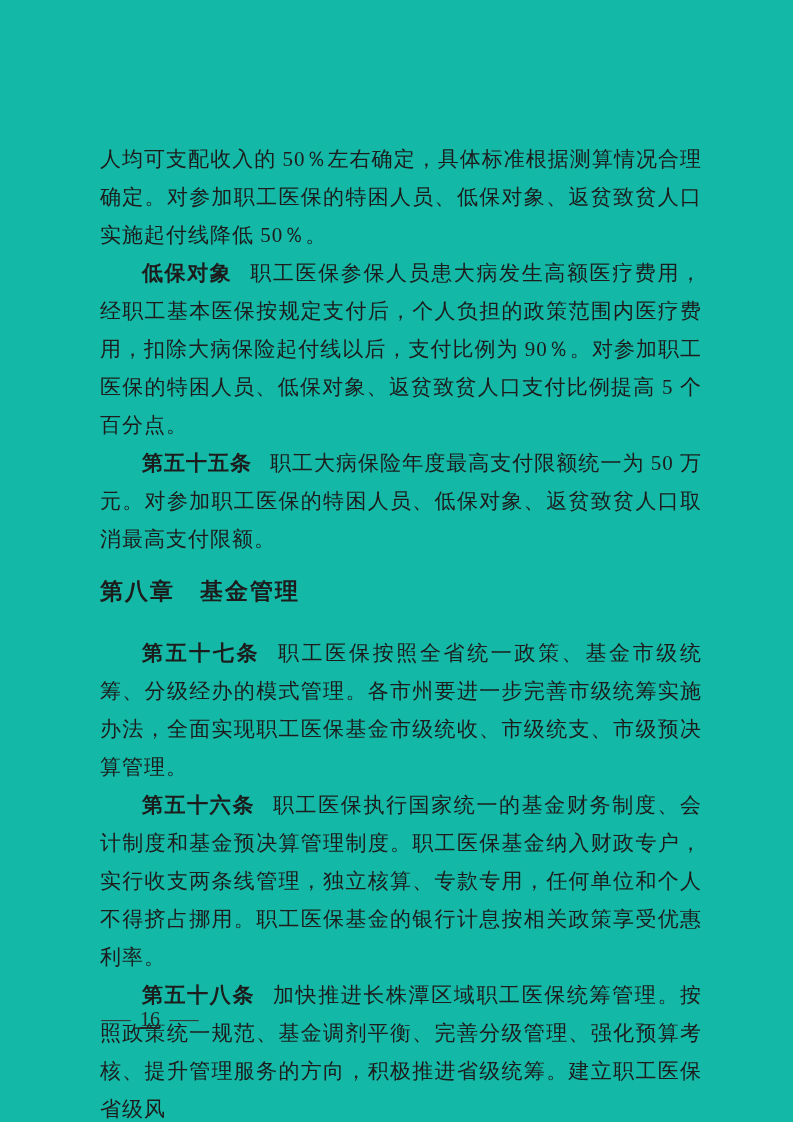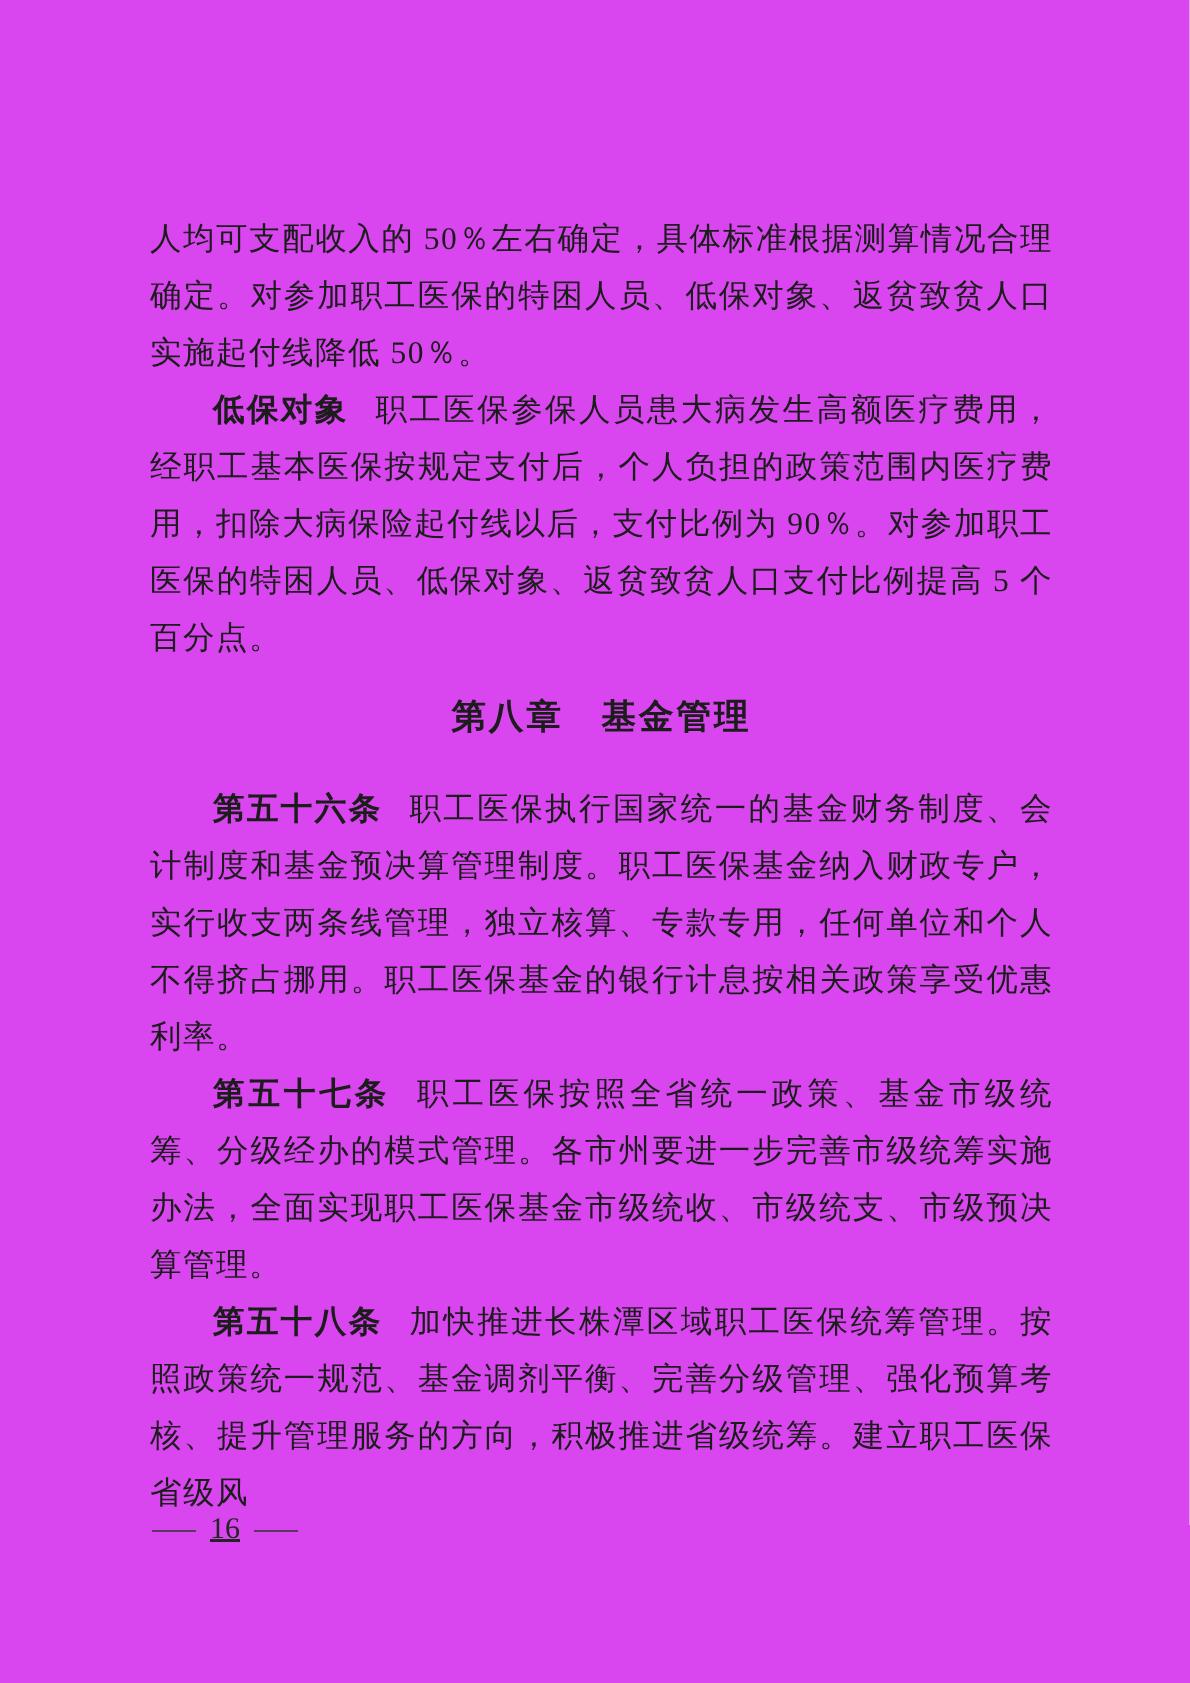--- a/index.html
+++ b/index.html
@@ -5,21 +5,21 @@
   html, body {
     margin: 0;
     padding: 0;
     background: #e8e8e8;
   }
   .page {
     position: relative;
     width: 793px;
     height: 1122px;
     margin: 0 auto;
-    background: #d946ef;
+    background: #14b8a6;
     overflow: hidden;
     font-family: "Liberation Serif", "DejaVu Serif", serif;
     color: #1c1c1c;
   }
   .body-text {
     position: absolute;
     left: 100px;
     top: 140px;
     width: 602px;
     font-size: 21px;
@@ -34,21 +34,20 @@
   }
   .para.article {
     text-indent: 2em;
   }
   .article-label {
     font-weight: bold;
     margin-right: 0.85em;
   }
   .chapter-heading {
     margin: 14px 0 22px 0;
-    text-align: center;
     text-indent: 0;
     font-weight: bold;
     font-size: 23px;
     line-height: 40px;
     letter-spacing: 2px;
   }
   .page-footer {
     position: absolute;
     left: 106px;
     top: 1006px;
@@ -76,29 +75,32 @@
 <div class="page">
 
   <div class="body-text">
 
     <p class="para continuation">人均可支配收入的 50％左右确定，具体标准根据测算情况合理确定。对参加职工医保的特困人员、低保对象、返贫致贫人口实施起付线降低 50％。</p>
 
     <p class="para article">
       <span class="article-label">低保对象</span><span>职工医保参保人员患大病发生高额医疗费用，经职工基本医保按规定支付后，个人负担的政策范围内医疗费用，扣除大病保险起付线以后，支付比例为 90％。对参加职工医保的特困人员、低保对象、返贫致贫人口支付比例提高 5 个百分点。</span>
     </p>
 
+    <p class="para article">
+      <span class="article-label">第五十五条</span><span>职工大病保险年度最高支付限额统一为 50 万元。对参加职工医保的特困人员、低保对象、返贫致贫人口取消最高支付限额。</span>
+    </p>
 
     <h2 class="para chapter-heading">第八章　基金管理</h2>
 
     <p class="para article">
-      <span class="article-label">第五十六条</span><span>职工医保执行国家统一的基金财务制度、会计制度和基金预决算管理制度。职工医保基金纳入财政专户，实行收支两条线管理，独立核算、专款专用，任何单位和个人不得挤占挪用。职工医保基金的银行计息按相关政策享受优惠利率。</span>
+      <span class="article-label">第五十七条</span><span>职工医保按照全省统一政策、基金市级统筹、分级经办的模式管理。各市州要进一步完善市级统筹实施办法，全面实现职工医保基金市级统收、市级统支、市级预决算管理。</span>
     </p>
 
     <p class="para article">
-      <span class="article-label">第五十七条</span><span>职工医保按照全省统一政策、基金市级统筹、分级经办的模式管理。各市州要进一步完善市级统筹实施办法，全面实现职工医保基金市级统收、市级统支、市级预决算管理。</span>
+      <span class="article-label">第五十六条</span><span>职工医保执行国家统一的基金财务制度、会计制度和基金预决算管理制度。职工医保基金纳入财政专户，实行收支两条线管理，独立核算、专款专用，任何单位和个人不得挤占挪用。职工医保基金的银行计息按相关政策享受优惠利率。</span>
     </p>
 
     <p class="para article">
       <span class="article-label">第五十八条</span><span>加快推进长株潭区域职工医保统筹管理。按照政策统一规范、基金调剂平衡、完善分级管理、强化预算考核、提升管理服务的方向，积极推进省级统筹。建立职工医保省级风</span>
     </p>
 
   </div>
 
   <div class="page-footer">
     <span class="dash">—</span>

